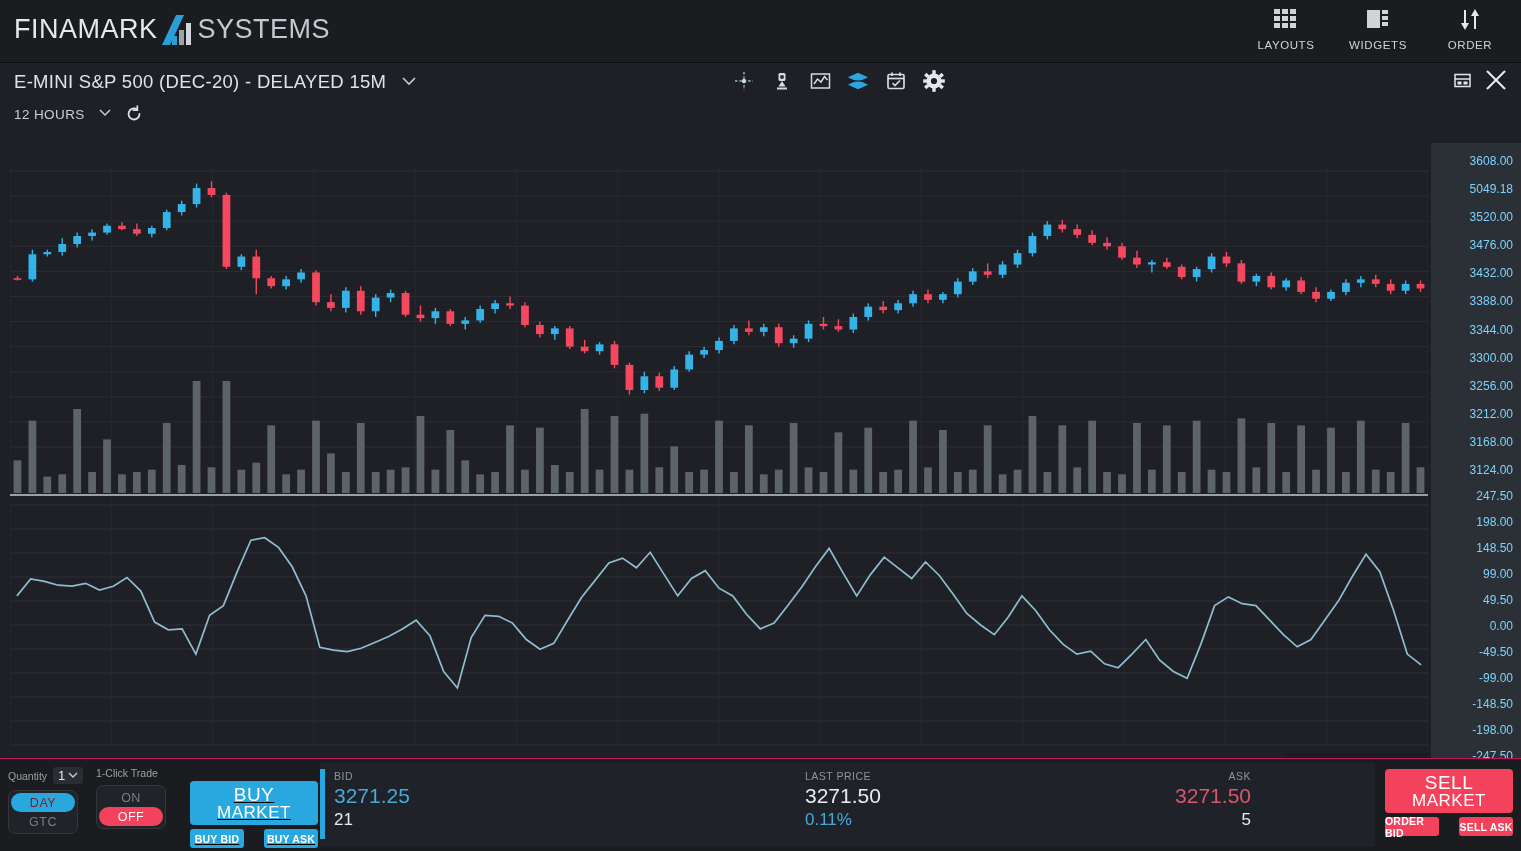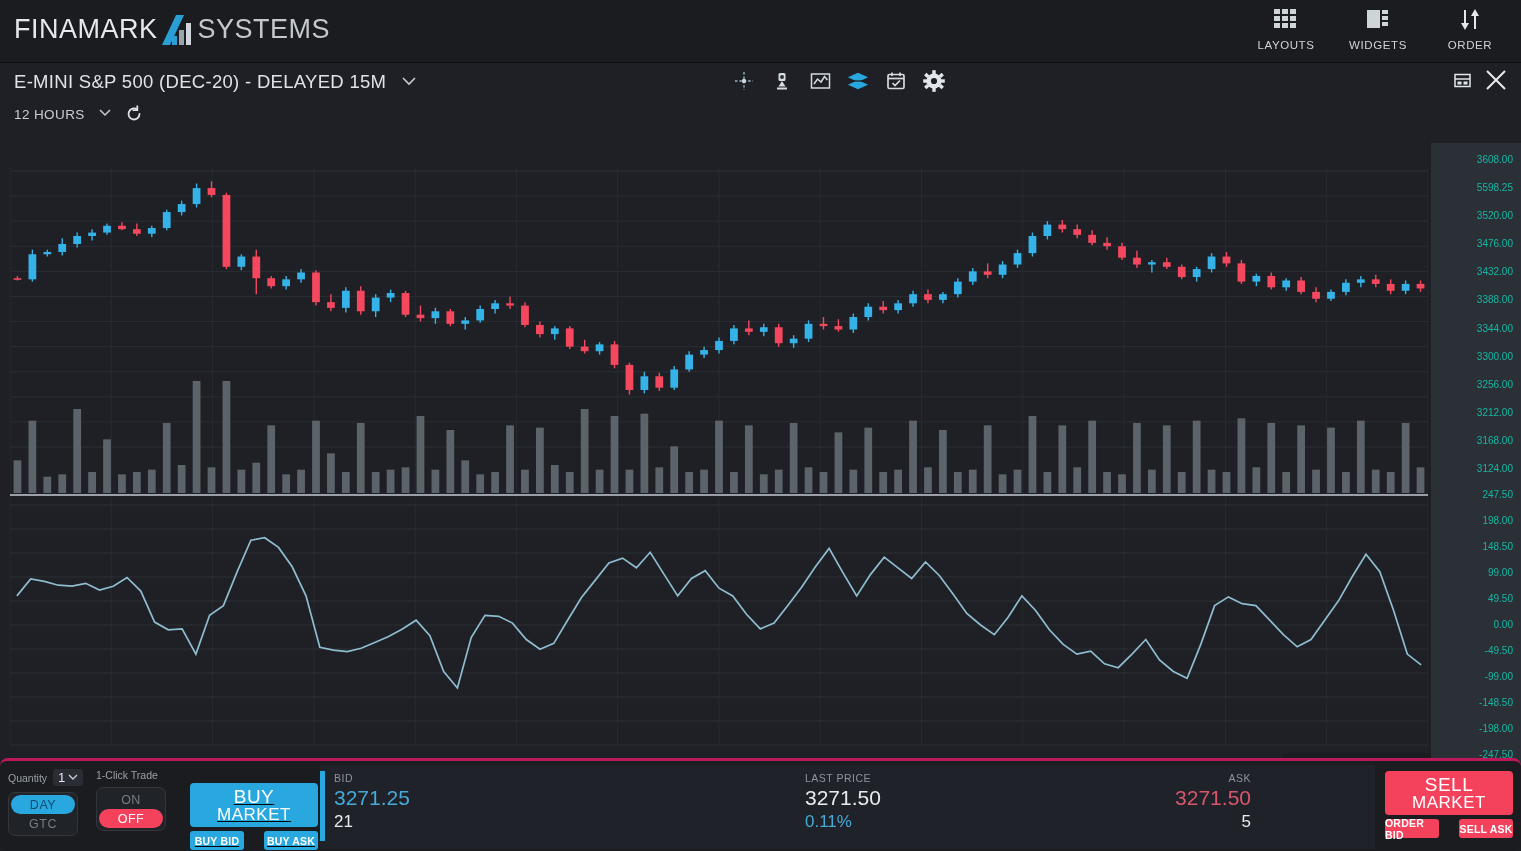--- a/index.html
+++ b/index.html
@@ -47,59 +47,59 @@
   .chart-wrap { position: absolute; left: 0; top: 40px; width: 1521px; height: 660px; }
   .plot-main { position: absolute; left: 10px; top: 64px; width: 1418px; height: 330px; }
   .plot-ind  { position: absolute; left: 10px; top: 396px; width: 1418px; height: 270px; }
   .price-axis, .ind-axis {
     position: absolute; right: 0; width: 90px;
     background: #2b2f36;
   }
   .price-axis { top: 40px; height: 335px; }
   .ind-axis { top: 375px; height: 290px; }
   .axis-lbl {
-    position: absolute; right: 8px; font-size: 10px; color: #14b8a6; white-space: nowrap;
+    position: absolute; right: 8px; font-size: 12px; color: #7dd3fc; white-space: nowrap;
   }
   .xaxis { position: absolute; left: 0; top: 700px; width: 1521px; height: 25px; }
   .x-lbl { position: absolute; font-size: 11.5px; color: #b9bec5; transform: translateX(-50%); }
 
   
   .tfbar {
     position: absolute; left: 0; top: 726px; width: 1521px; height: 26px;
     display: flex; background: #24272c; border-top: 1px solid #303339;
   }
   .tfbtn {
     flex: 1; display: flex; align-items: center; justify-content: center;
     font-size: 12px; color: #cdd2d8; letter-spacing: .5px;
     border-right: 1px solid #34383e; cursor: pointer;
   }
   .tfbtn.active { background: #3a3e45; color: #fff; }
   .tfbtn:last-child { border-right: none; }
 
   
   .orderbar {
     position: absolute; left: 0; top: 758px; width: 1521px; height: 93px;
-    background: #1a1c20; border-top: 3px solid #be185d; border-radius: 8px;
+    background: #1a1c20; border-top: 1px solid #be185d;
   }
   .qty-group { position: absolute; left: 8px; top: 8px; width: 82px; }
   .qty-row { display: flex; align-items: center; gap: 6px; }
   .qty-lbl { font-size: 10.5px; color: #9aa0a7; }
   .qty-pick {
     background: #2a2d33; border-radius: 3px; padding: 1px 5px;
     font-size: 13px; color: #e3e7eb; display: flex; align-items: center; gap: 3px; cursor: pointer;
   }
   .toggle-pill {
     margin-top: 6px; width: 70px; border: 1px solid #33373d; border-radius: 7px;
     padding: 2px; background: #202328;
   }
   .pill {
     height: 19px; border-radius: 10px; display: flex; align-items: center; justify-content: center;
     font-size: 12.5px; letter-spacing: .5px; cursor: pointer;
   }
-  .pill.on-blue { background: #29a8e0; color: #0c4a6e; }
+  .pill.on-blue { background: #29a8e0; color: #7f1d1d; }
   .pill.off-dim { color: #787e85; }
   .pill.on-red { background: #f4425c; color: #fff; }
 
   .click-group { position: absolute; left: 96px; top: 8px; width: 82px; }
   .click-lbl { font-size: 10.5px; color: #9aa0a7; }
 
   .buy-group { position: absolute; left: 190px; top: 22px; width: 128px; text-decoration: underline; }
   .sell-group { position: absolute; right: 8px; top: 10px; width: 128px; }
   .big-btn {
     height: 44px; border-radius: 4px; color: #fff; text-align: center;
@@ -654,21 +654,21 @@
             <line x1="1114.142857142857" y1="0" x2="1114.142857142857" y2="246" stroke="#272b31" stroke-width="1"></line>
             <line x1="1215.4285714285716" y1="0" x2="1215.4285714285716" y2="246" stroke="#272b31" stroke-width="1"></line>
             <line x1="1316.7142857142858" y1="0" x2="1316.7142857142858" y2="246" stroke="#272b31" stroke-width="1"></line>
             <line x1="1418" y1="0" x2="1418" y2="246" stroke="#272b31" stroke-width="1"></line>
             <polyline points="6.9,96.9 20.7,79.9 34.4,82.4 48.2,86.2 62.0,87.2 75.7,84.3 89.5,91.1 103.3,87.2 117.0,78.5 130.8,92.1 144.6,123.1 158.3,130.8 172.1,129.9 185.9,155.1 199.6,116.3 213.4,106.6 227.2,72.7 240.9,41.2 254.7,38.7 268.5,48.4 282.2,67.8 296.0,96.9 309.8,148.3 323.5,151.2 337.3,152.7 351.1,149.3 364.8,143.5 378.6,137.6 392.4,129.9 406.1,121.2 419.9,136.7 433.7,172.5 447.4,189.0 461.2,138.6 475.0,116.3 488.7,117.3 502.5,124.1 516.3,140.5 530.0,150.2 543.8,144.4 557.6,121.2 571.3,98.8 585.1,81.4 598.9,63.9 612.6,59.1 626.4,68.8 640.2,53.3 653.9,75.1 667.7,96.9 681.5,79.5 695.2,71.7 709.0,89.2 722.8,96.9 736.5,115.3 750.3,129.9 764.1,124.1 777.8,106.6 791.6,88.2 805.4,67.8 819.1,49.4 832.9,73.6 846.7,96.9 860.4,75.6 874.2,58.1 888.0,68.8 901.7,79.5 915.5,63.0 929.3,76.5 943.0,95.0 956.8,114.4 970.6,126.0 984.3,135.7 998.1,118.2 1011.9,96.9 1025.6,111.5 1039.4,130.8 1053.2,145.4 1066.9,155.1 1080.7,152.2 1094.5,164.8 1108.2,168.7 1122.0,155.1 1135.8,140.5 1149.5,160.9 1163.3,172.5 1177.1,179.3 1190.8,145.4 1204.6,106.6 1218.4,97.9 1232.1,104.7 1245.9,106.6 1259.7,121.2 1273.4,135.7 1287.2,147.8 1301.0,140.5 1314.7,121.2 1328.5,101.8 1342.3,77.5 1356.0,55.2 1369.8,72.7 1383.6,111.5 1397.3,155.1 1411.1,165.8" fill="none" stroke="#8fbccf" stroke-width="1.7"></polyline>
             <line x1="20" y1="263" x2="1416" y2="263" stroke="#9aa0a8" stroke-width="2.5"></line>
           </svg>
       </div>
       <div class="price-axis" id="price-axis">
           <div class="axis-lbl" style="top: 11px;">3608.00</div>
-          <div class="axis-lbl" style="top: 39.0909px;">5598.25</div>
+          <div class="axis-lbl" style="top: 39.0909px;">5049.18</div>
           <div class="axis-lbl" style="top: 67.1818px;">3520.00</div>
           <div class="axis-lbl" style="top: 95.2727px;">3476.00</div>
           <div class="axis-lbl" style="top: 123.364px;">3432.00</div>
           <div class="axis-lbl" style="top: 151.455px;">3388.00</div>
           <div class="axis-lbl" style="top: 179.545px;">3344.00</div>
           <div class="axis-lbl" style="top: 207.636px;">3300.00</div>
           <div class="axis-lbl" style="top: 235.727px;">3256.00</div>
           <div class="axis-lbl" style="top: 263.818px;">3212.00</div>
           <div class="axis-lbl" style="top: 291.909px; margin-left: 48px;">3168.00</div>
           <div class="axis-lbl" style="top: 320px;">3124.00</div>

